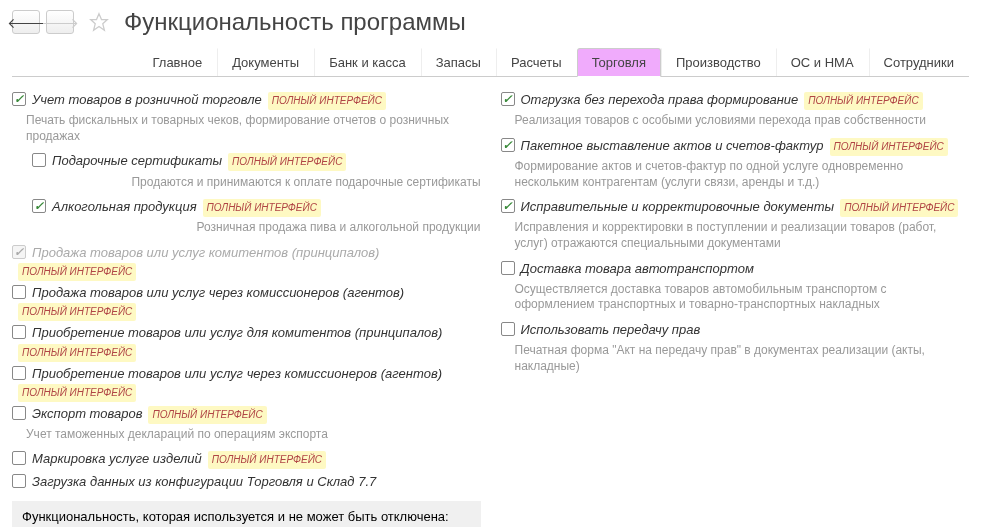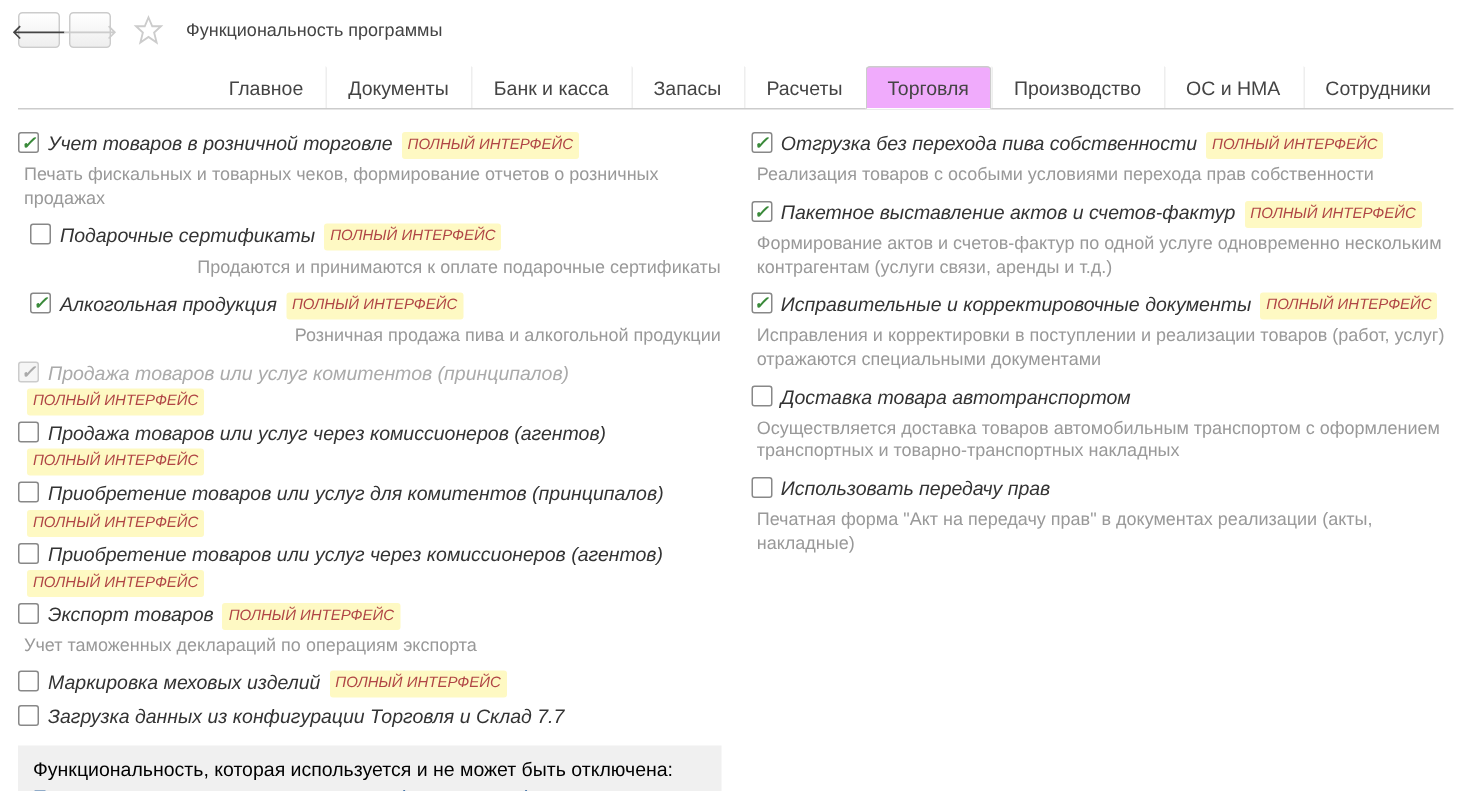--- a/index.html
+++ b/index.html
@@ -34,21 +34,21 @@
     width: 22px;
     height: 22px;
     color: #ccc;
     margin-left: 8px;
     display: flex;
     align-items: center;
     justify-content: center;
   }
   .star svg { width: 20px; height: 20px; }
   .title {
-    font-size: 12px;
+    font-size: 24px;
     color: #444;
     margin-left: 8px;
   }
   .tabs {
     display: flex;
     border-bottom: 1px solid #ccc;
     margin: 4px 12px 0 12px;
     justify-content: flex-end;
   }
   .tab {
@@ -78,21 +78,21 @@
     min-width: 0;
   }
   .row {
     display: flex;
     align-items: flex-start;
     margin: 4px 0;
     line-height: 1.4;
     flex-wrap: wrap;
     font-style: italic;
   }
-  .indent { margin-left: 8px; }
+  .indent { margin-left: 20px; }
   .cb {
     width: 14px;
     height: 14px;
     border: 1px solid #888;
     border-radius: 2px;
     margin-right: 6px;
     display: inline-flex;
     align-items: center;
     justify-content: center;
     flex-shrink: 0;
@@ -117,21 +117,21 @@
     padding: 2px 4px;
     border-radius: 2px;
     margin-left: 6px;
     white-space: nowrap;
     position: relative;
     top: 1px;
   }
   .desc {
     color: #999;
     font-size: 12px;
-    margin: 2px 0 8px 4px;
+    margin: 2px 0 8px 14px;
     line-height: 1.3;
   }
   .desc.indent { margin-left: 20px; text-align: right; }
   .infobox {
     background: #f0f0f0;
     padding: 8px 10px;
     margin-top: 10px;
     max-width: 480px;
   }
   .infobox-title { color: #000000; margin-bottom: 4px; }
@@ -217,40 +217,40 @@
 
     <div class="row">
       <span class="cb"></span>
       <span class="lbl">Экспорт товаров</span>
       <span class="badge">ПОЛНЫЙ ИНТЕРФЕЙС</span>
     </div>
     <div class="desc">Учет таможенных деклараций по операциям экспорта</div>
 
     <div class="row">
       <span class="cb"></span>
-      <span class="lbl">Маркировка меховых изделий</span>
+      <span class="lbl">Маркировка услуге изделий</span>
       <span class="badge">ПОЛНЫЙ ИНТЕРФЕЙС</span>
     </div>
 
     <div class="row">
       <span class="cb"></span>
       <span class="lbl">Загрузка данных из конфигурации Торговля и Склад 7.7</span>
     </div>
 
     <div class="infobox">
       <div class="infobox-title">Функциональность, которая используется и не может быть отключена:</div>
       <span class="infobox-link">Продажа товаров или услуг комитентов (принципалов)</span>
     </div>
   </div>
 
   <div class="col">
 
     <div class="row">
       <span class="cb checked"></span>
-      <span class="lbl">Отгрузка без перехода пива собственности</span>
+      <span class="lbl">Отгрузка без перехода права формирование</span>
       <span class="badge">ПОЛНЫЙ ИНТЕРФЕЙС</span>
     </div>
     <div class="desc">Реализация товаров с особыми условиями перехода прав собственности</div>
 
     <div class="row">
       <span class="cb checked"></span>
       <span class="lbl">Пакетное выставление актов и счетов-фактур</span>
       <span class="badge">ПОЛНЫЙ ИНТЕРФЕЙС</span>
     </div>
     <div class="desc">Формирование актов и счетов-фактур по одной услуге одновременно нескольким контрагентам (услуги связи, аренды и т.д.)</div>

